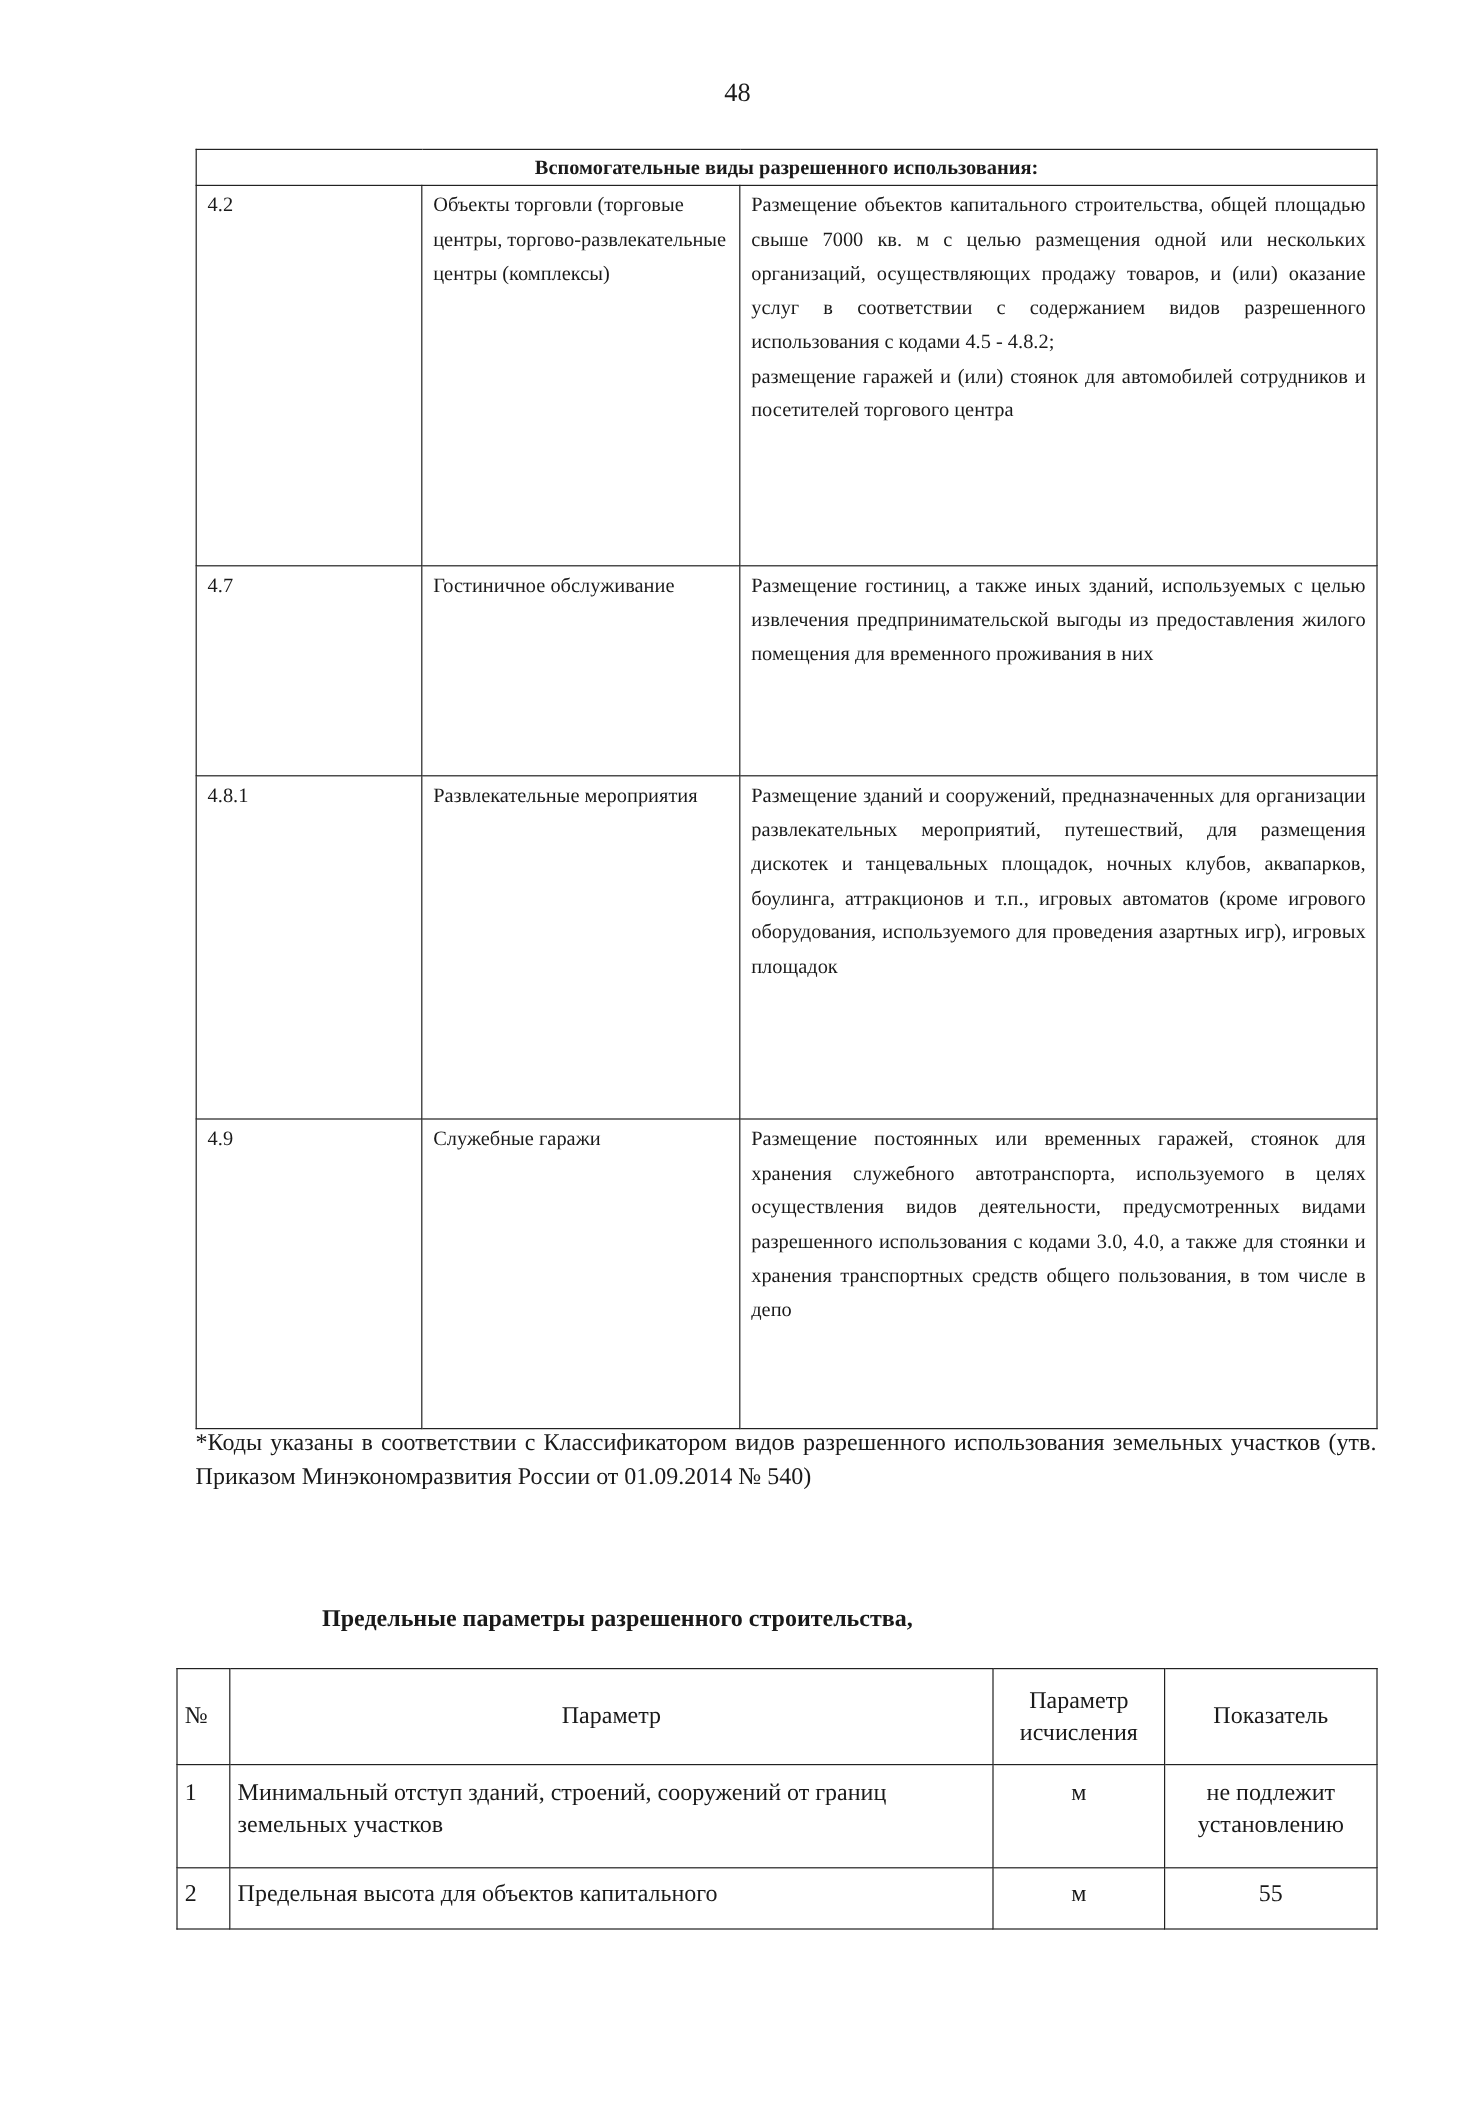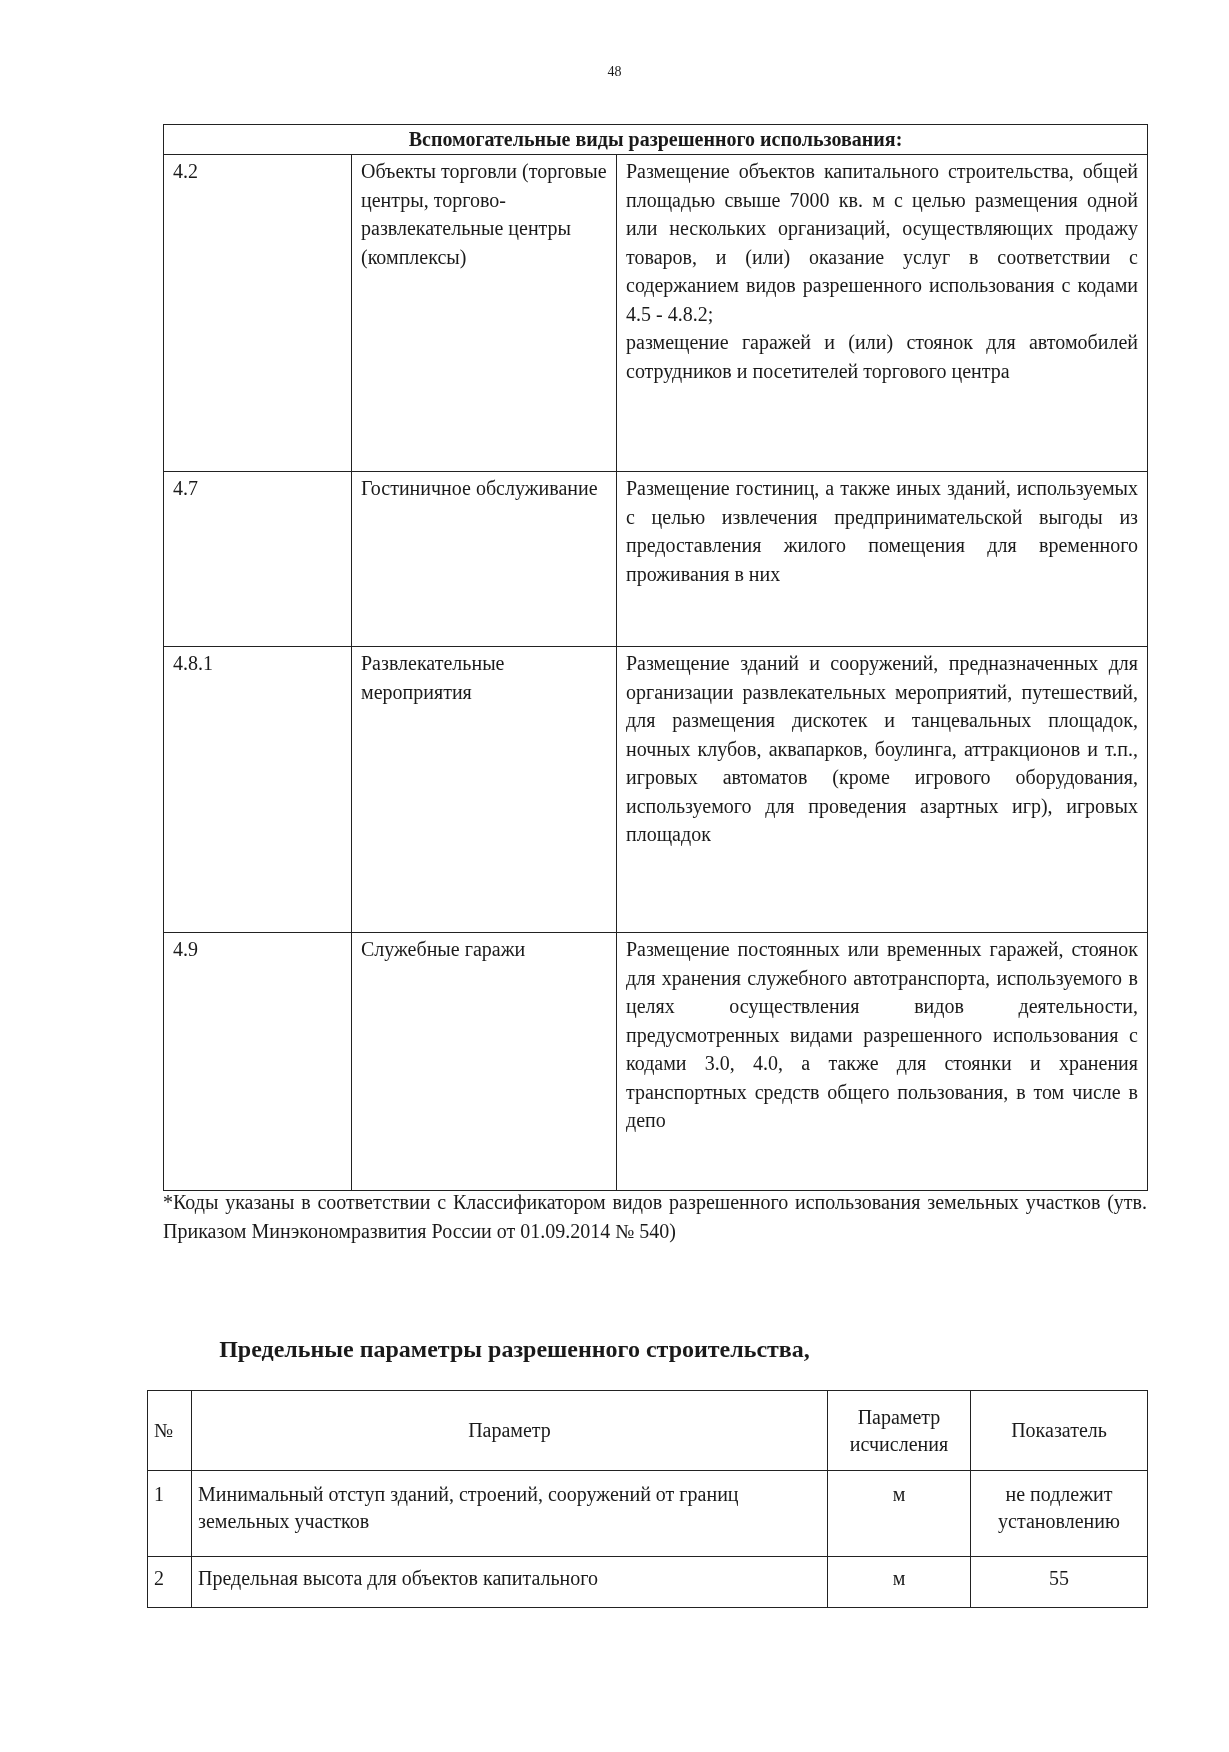--- a/index.html
+++ b/index.html
@@ -3,46 +3,46 @@
 <meta charset="utf-8">
 <style>
   html, body { margin: 0; padding: 0; background: #ffffff; }
   body {
     width: 1229px; height: 1752px; position: relative; overflow: hidden;
     font-family: "Liberation Serif", "DejaVu Serif", serif;
     color: #1a1a1a;
   }
   .page-number {
     position: absolute; top: 64px; left: 0; width: 1229px;
-    text-align: center; font-size: 14px;
+    text-align: center; font-size: 22px;
   }
   table { border-collapse: collapse; }
   .main-table {
     position: absolute; left: 163px; top: 124px; width: 985px;
-    font-size: 20px; line-height: 28.5px;
+    font-size: 17px; line-height: 28.5px;
   }
   .main-table td {
     border: 1.5px solid #222; vertical-align: top; padding: 0 9px;
   }
   .main-table .section-header td {
     text-align: center; font-weight: bold; padding: 0;
     line-height: 29px;
   }
   .main-table .plain-row td { padding: 0 9px; line-height: 28px; }
   .main-table .col-code { width: 169px; }
   .main-table .col-name { width: 246px; }
   .main-table .desc { text-align: justify; text-align-last: left; }
   .main-table .use-row td { padding-top: 2px; }
   .footnote {
     position: absolute; left: 163px; top: 1188px; width: 984px;
     font-size: 20px; line-height: 28.5px; text-align: justify;
   }
   .params-title {
     position: absolute; left: 0; top: 1335px; width: 1029px;
-    text-align: center; font-weight: bold; font-size: 24px; line-height: 28px;
+    text-align: center; font-weight: bold; font-size: 20px; line-height: 28px;
   }
   .params-title .line2 { text-decoration: underline; text-underline-offset: 3px; }
   .params-table {
     position: absolute; left: 147px; top: 1390px; width: 1001px;
     font-size: 20px; line-height: 27px;
   }
   .params-table td, .params-table th {
     border: 1.5px solid #222; font-weight: normal; padding: 0 6px;
   }
   .params-table thead th { height: 79px; vertical-align: middle; }

